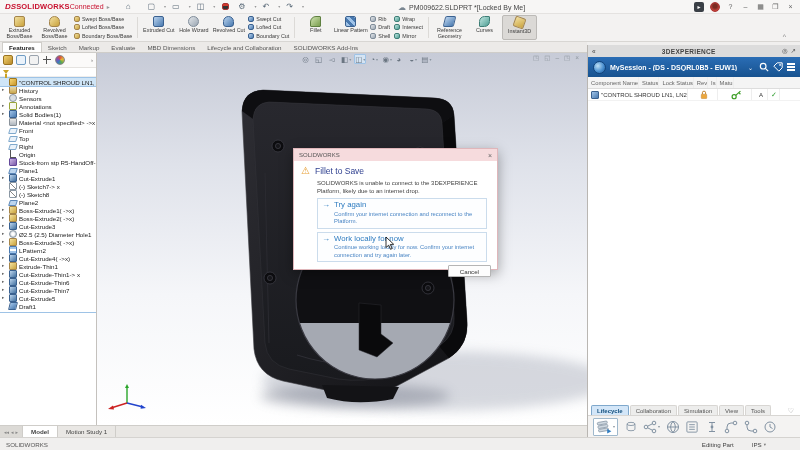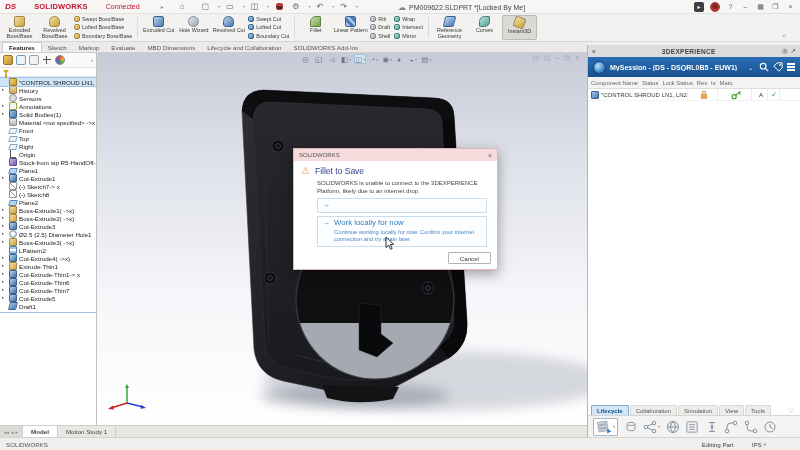--- a/index.html
+++ b/index.html
@@ -1,21 +1,21 @@
 <!DOCTYPE html>
 <html><head>
 <meta charset="utf-8">
 <style>
 *{margin:0;padding:0;box-sizing:border-box;font-family:"Liberation Sans",sans-serif}
 html,body{width:800px;height:450px}
 body{position:relative;overflow:hidden;background:#f0efee;font-size:7px;color:#333}
 
 
 #titlebar{position:absolute;left:0;top:0;width:800px;height:14px;background:#f7f6f5;border-bottom:1px solid #e4e2e0;display:flex;align-items:center;padding:0 5px;z-index:5}
-.brand{display:flex;align-items:center;gap:18px;color:#c8102e;white-space:nowrap}
+.brand{display:flex;align-items:center;gap:0;color:#c8102e;white-space:nowrap}
 .brand .ds{font-weight:bold;font-style:italic;font-size:8px}
 .brand .bw{font-size:7.5px;font-weight:bold;letter-spacing:.2px}
 .brand .bc{font-size:7px}
 .brand .bar{color:#999;font-size:6px;margin-left:3px}
 .qa{display:flex;align-items:center;gap:6px;margin-left:16px;color:#5a6a78;font-size:8px}
 .qa .qit{display:flex;align-items:center;gap:1px}
 .qa .car{font-size:4px;color:#999}
 .qa .swatch{width:7px;height:7px;border-radius:2px;background:linear-gradient(#d33a2c 50%,#333 50%);border:1px solid #a33}
 .doctitle{position:absolute;left:398px;top:0;height:14px;display:flex;align-items:center;gap:3px;color:#444;font-size:7px}
 .cloud{color:#7a8691;font-size:8px}
@@ -864,20 +864,24 @@
     <span class="dlg-close">×</span>
   </div>
   <div class="dlg-body">
     <div class="dlg-head">
       <span class="warnicon">⚠</span>
       <span class="dlg-h1">Fillet to Save</span>
     </div>
     <div class="dlg-text">SOLIDWORKS is unable to connect to the 3DEXPERIENCE Platform, likely due to an internet drop.</div>
     <div class="opt">
       <span class="opt-arrow">→</span>
+      <span>
+        <div class="opt-t">Try again</div>
+        <div class="opt-d">Confirm your internet connection and reconnect to the Platform.</div>
+      </span>
     </div>
     <div class="opt">
       <span class="opt-arrow">→</span>
       <span>
         <div class="opt-t">Work locally for now</div>
         <div class="opt-d">Continue working locally for now. Confirm your internet connection and try again later.</div>
       </span>
     </div>
   </div>
   <div class="dlg-foot">

